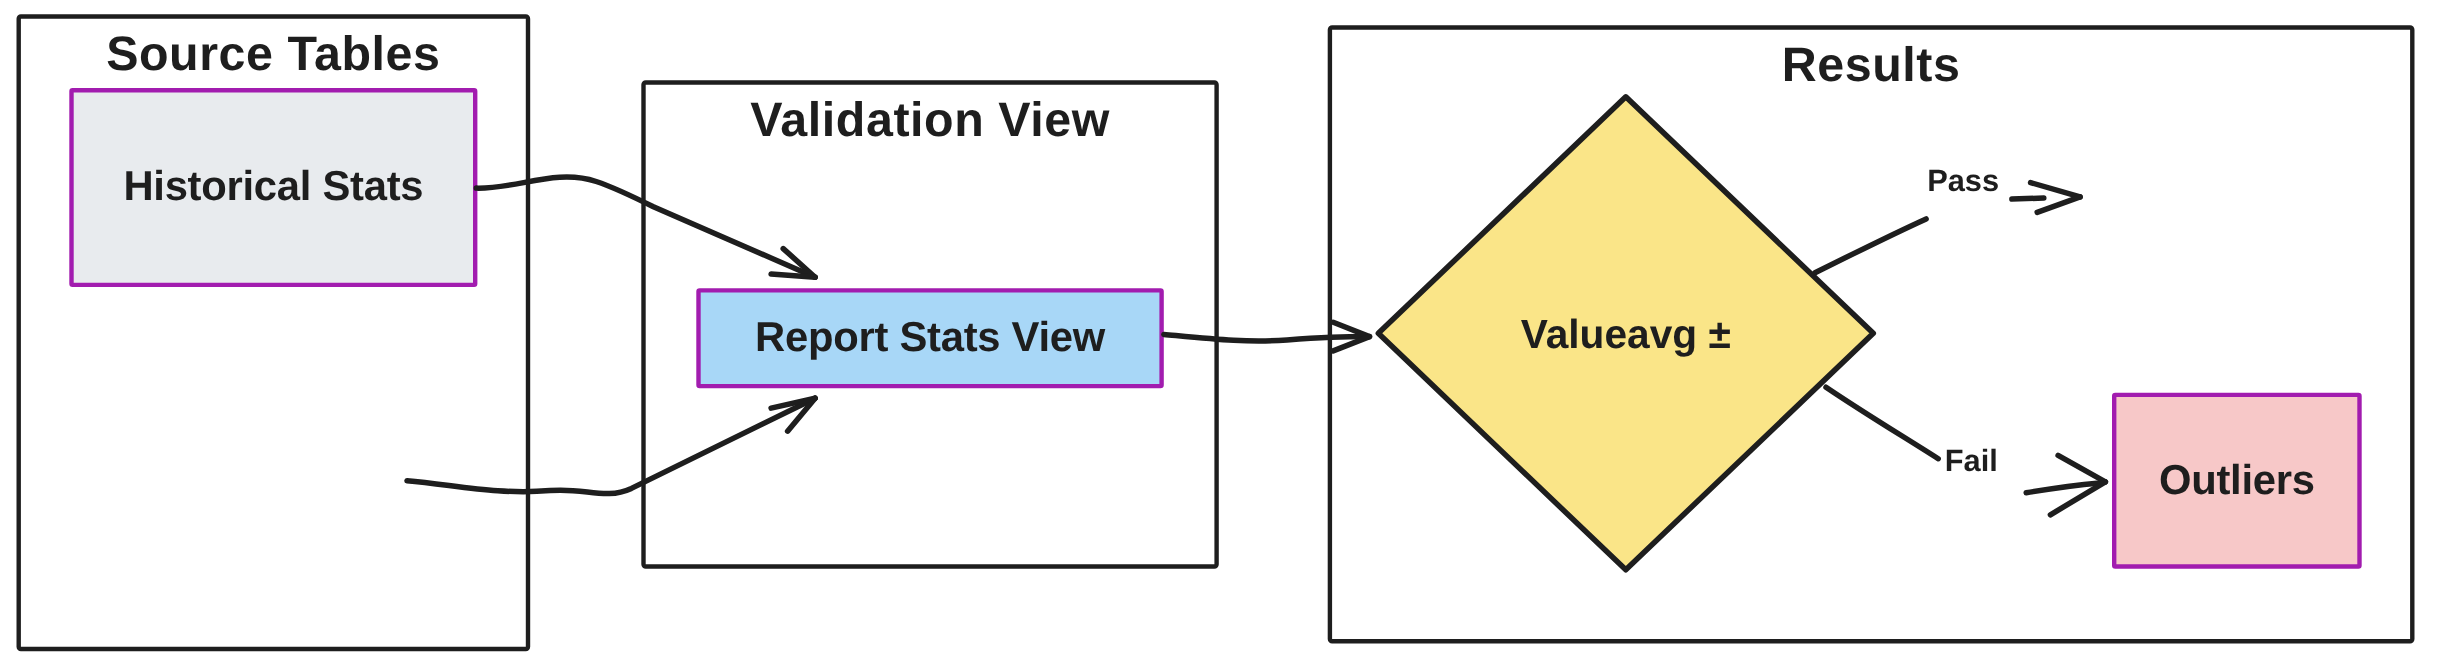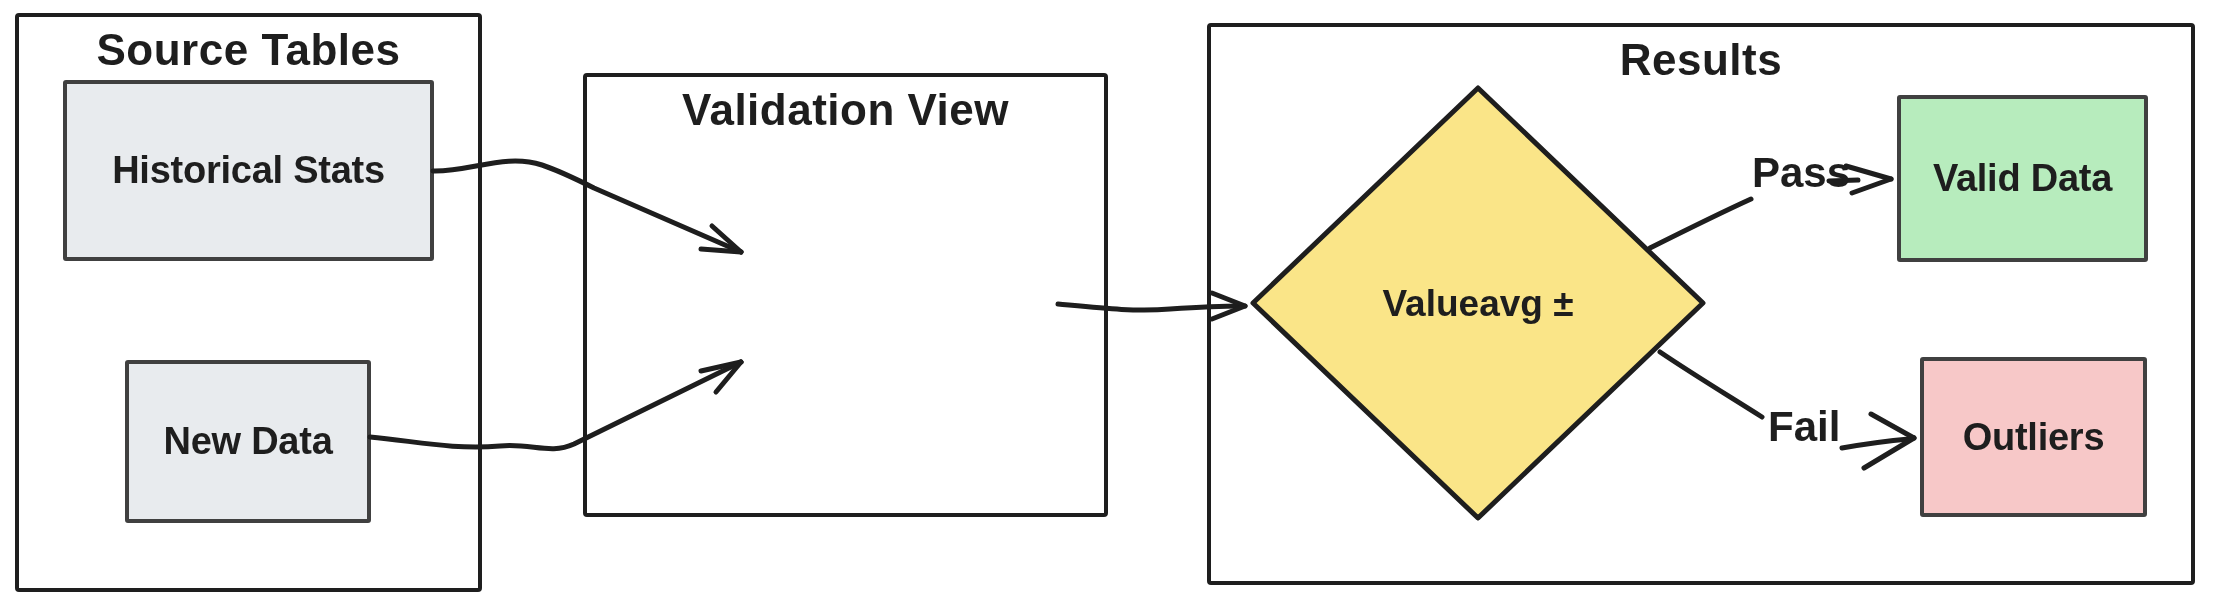--- a/index.html
+++ b/index.html
@@ -22,21 +22,21 @@
   .group-title{
     text-align:center;
     font-size:44px;
     font-weight:bold;
     letter-spacing:0.5px;
     padding-top:8px;
     line-height:1.15;
   }
   .node{
     position:absolute;
-    border:4px solid #404040;
+    border:4px solid #a21caf;
     border-radius:3px;
     box-sizing:border-box;
     display:flex;
     align-items:center;
     justify-content:center;
     font-size:38px;
     font-weight:bold;
     letter-spacing:-0.25px;
     z-index:2;
     text-align:center;
@@ -69,21 +69,21 @@
   .diamond-label{
     position:absolute;
     left:1253px;top:87px;width:450px;height:432px;
     display:flex;flex-direction:row;
     align-items:center;justify-content:center;
     font-size:37px;font-weight:bold;line-height:49px;
     z-index:4;text-align:center;
   }
   .edge-label{
     position:absolute;
-    font-size:42px;font-weight:bold;
+    font-size:28px;font-weight:bold;
     z-index:4;
     background:transparent;
   }
   #pass-label{left:1752px;top:149px;}
   #fail-label{left:1768px;top:403px;}
 </style>
 </head>
 <body>
 
 <div class="canvas">
@@ -97,28 +97,25 @@
   </div>
 
   <div class="group" id="results-box">
     <div class="group-title">Results</div>
   </div>
 
   <div class="node fill-gray" id="historical">
     <span>Historical Stats</span>
   </div>
 
-  <div class="node fill-gray" id="newdata">
-    <span>New Data</span>
+
+  <div class="node fill-blue" id="report">
+    <span>Report Stats View</span>
   </div>
 
-
-  <div class="node fill-green" id="validdata">
-    <span>Valid Data</span>
-  </div>
 
   <div class="node fill-pink" id="outliers">
     <span>Outliers</span>
   </div>
 
   <svg class="edges-svg" viewBox="0 0 2236 604" xmlns="http://www.w3.org/2000/svg">
 
     <polygon points="1253,303 1478,88 1703,303 1478,518" fill="#fae588"></polygon>
 
     <g>

